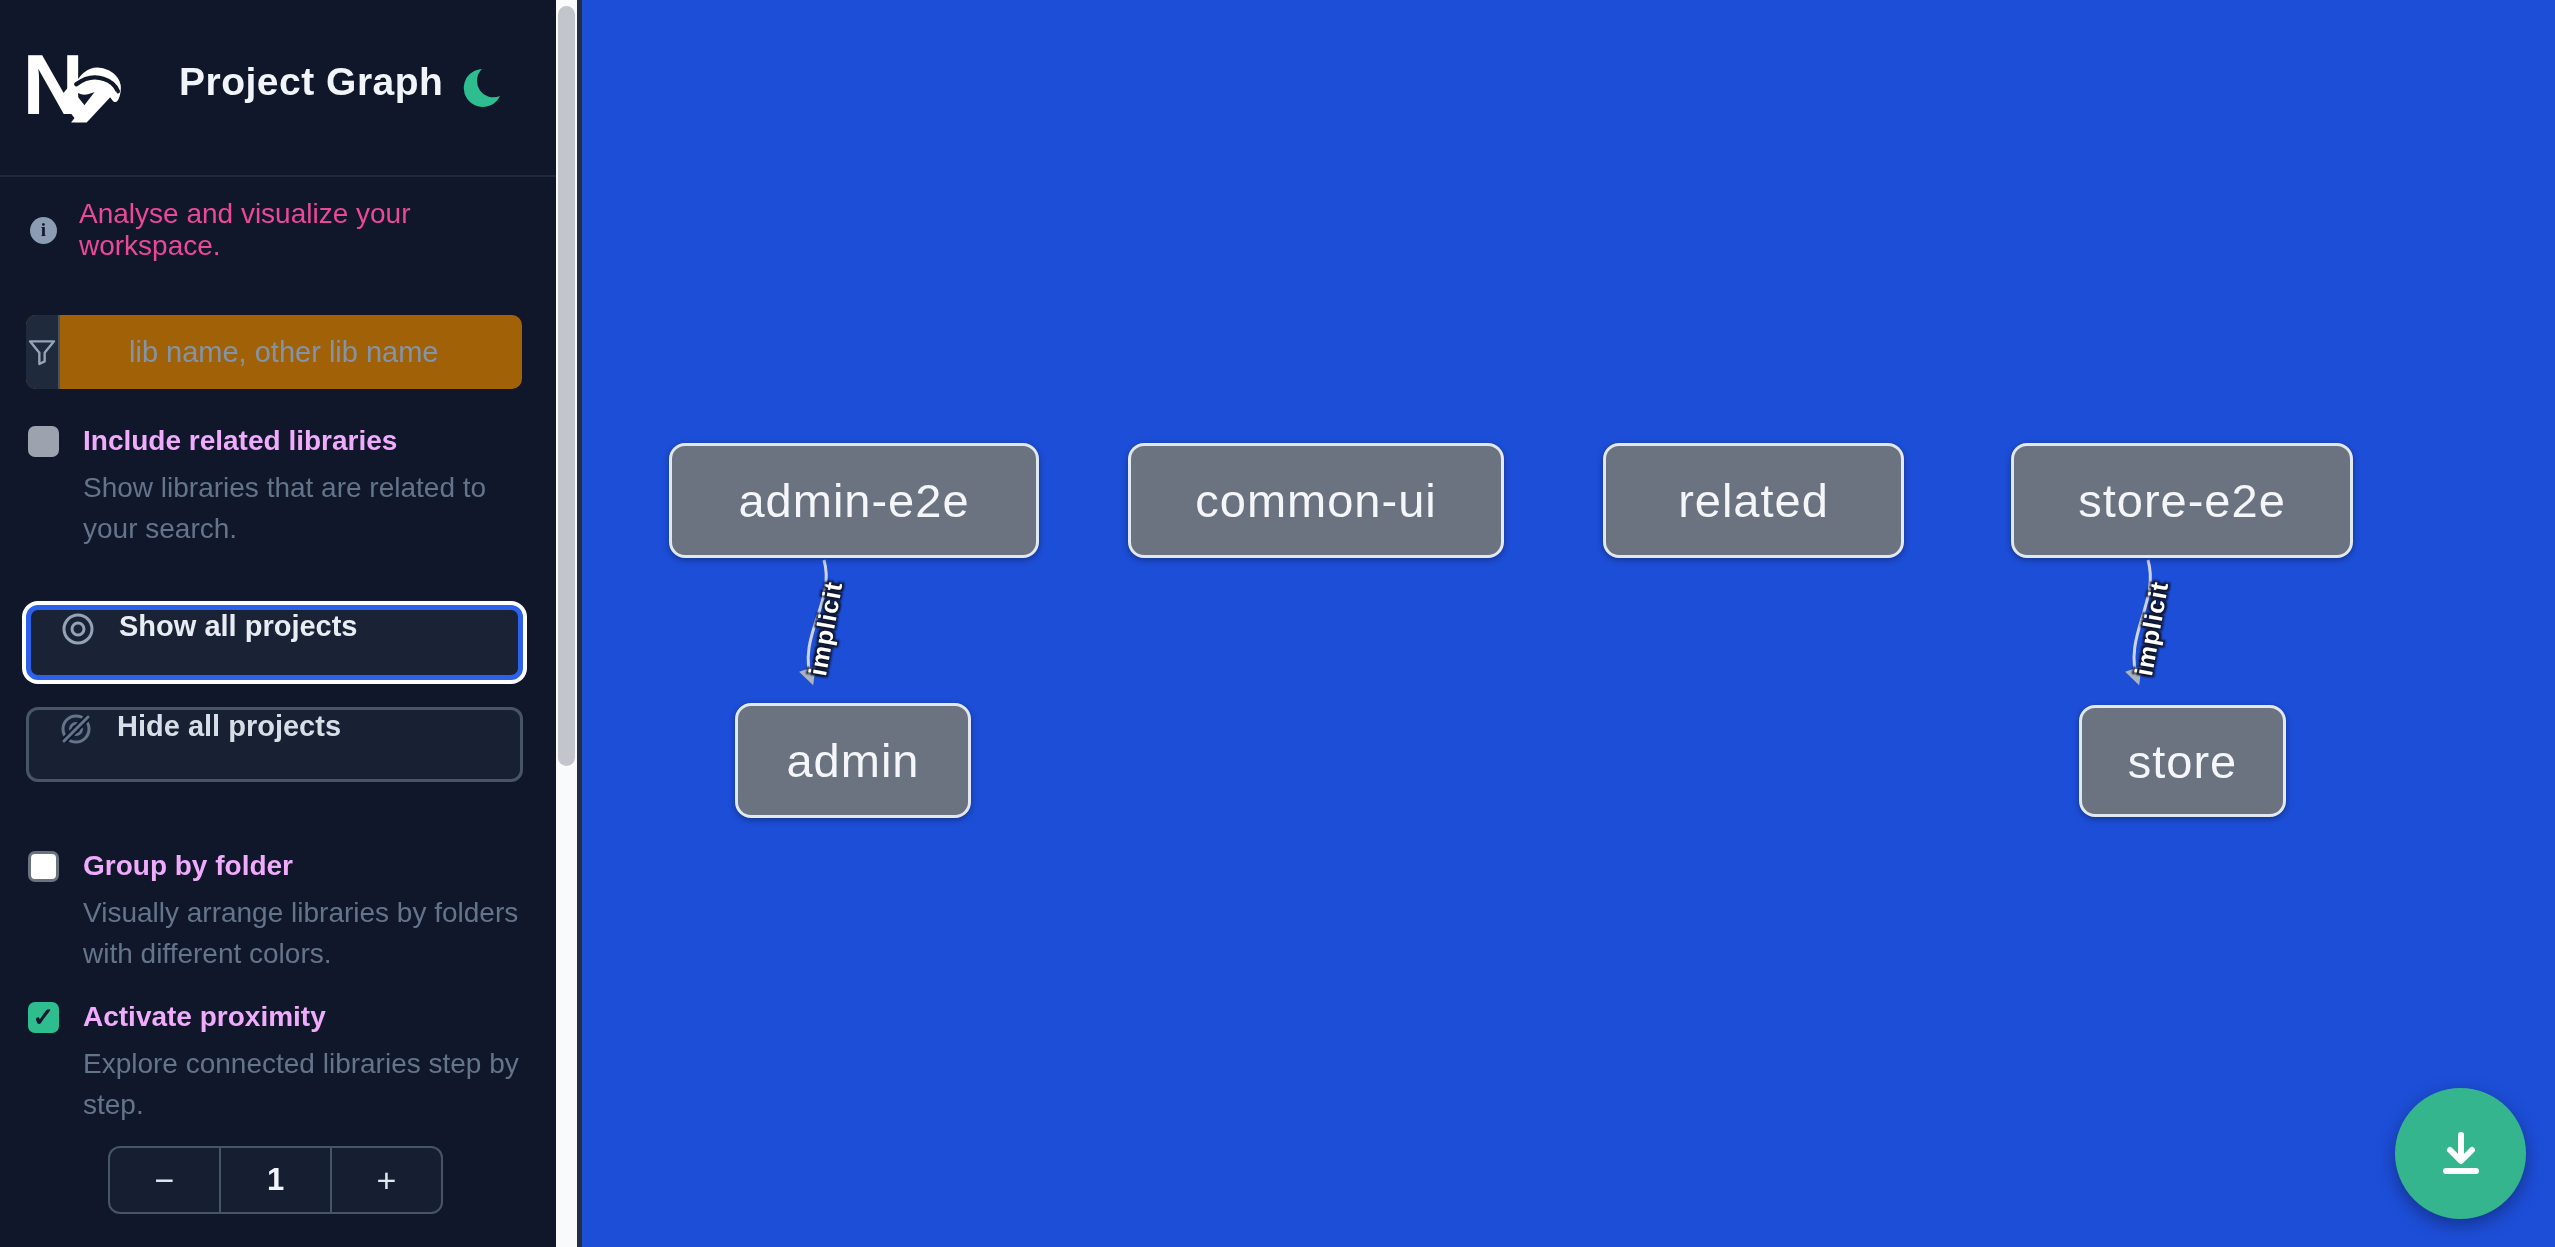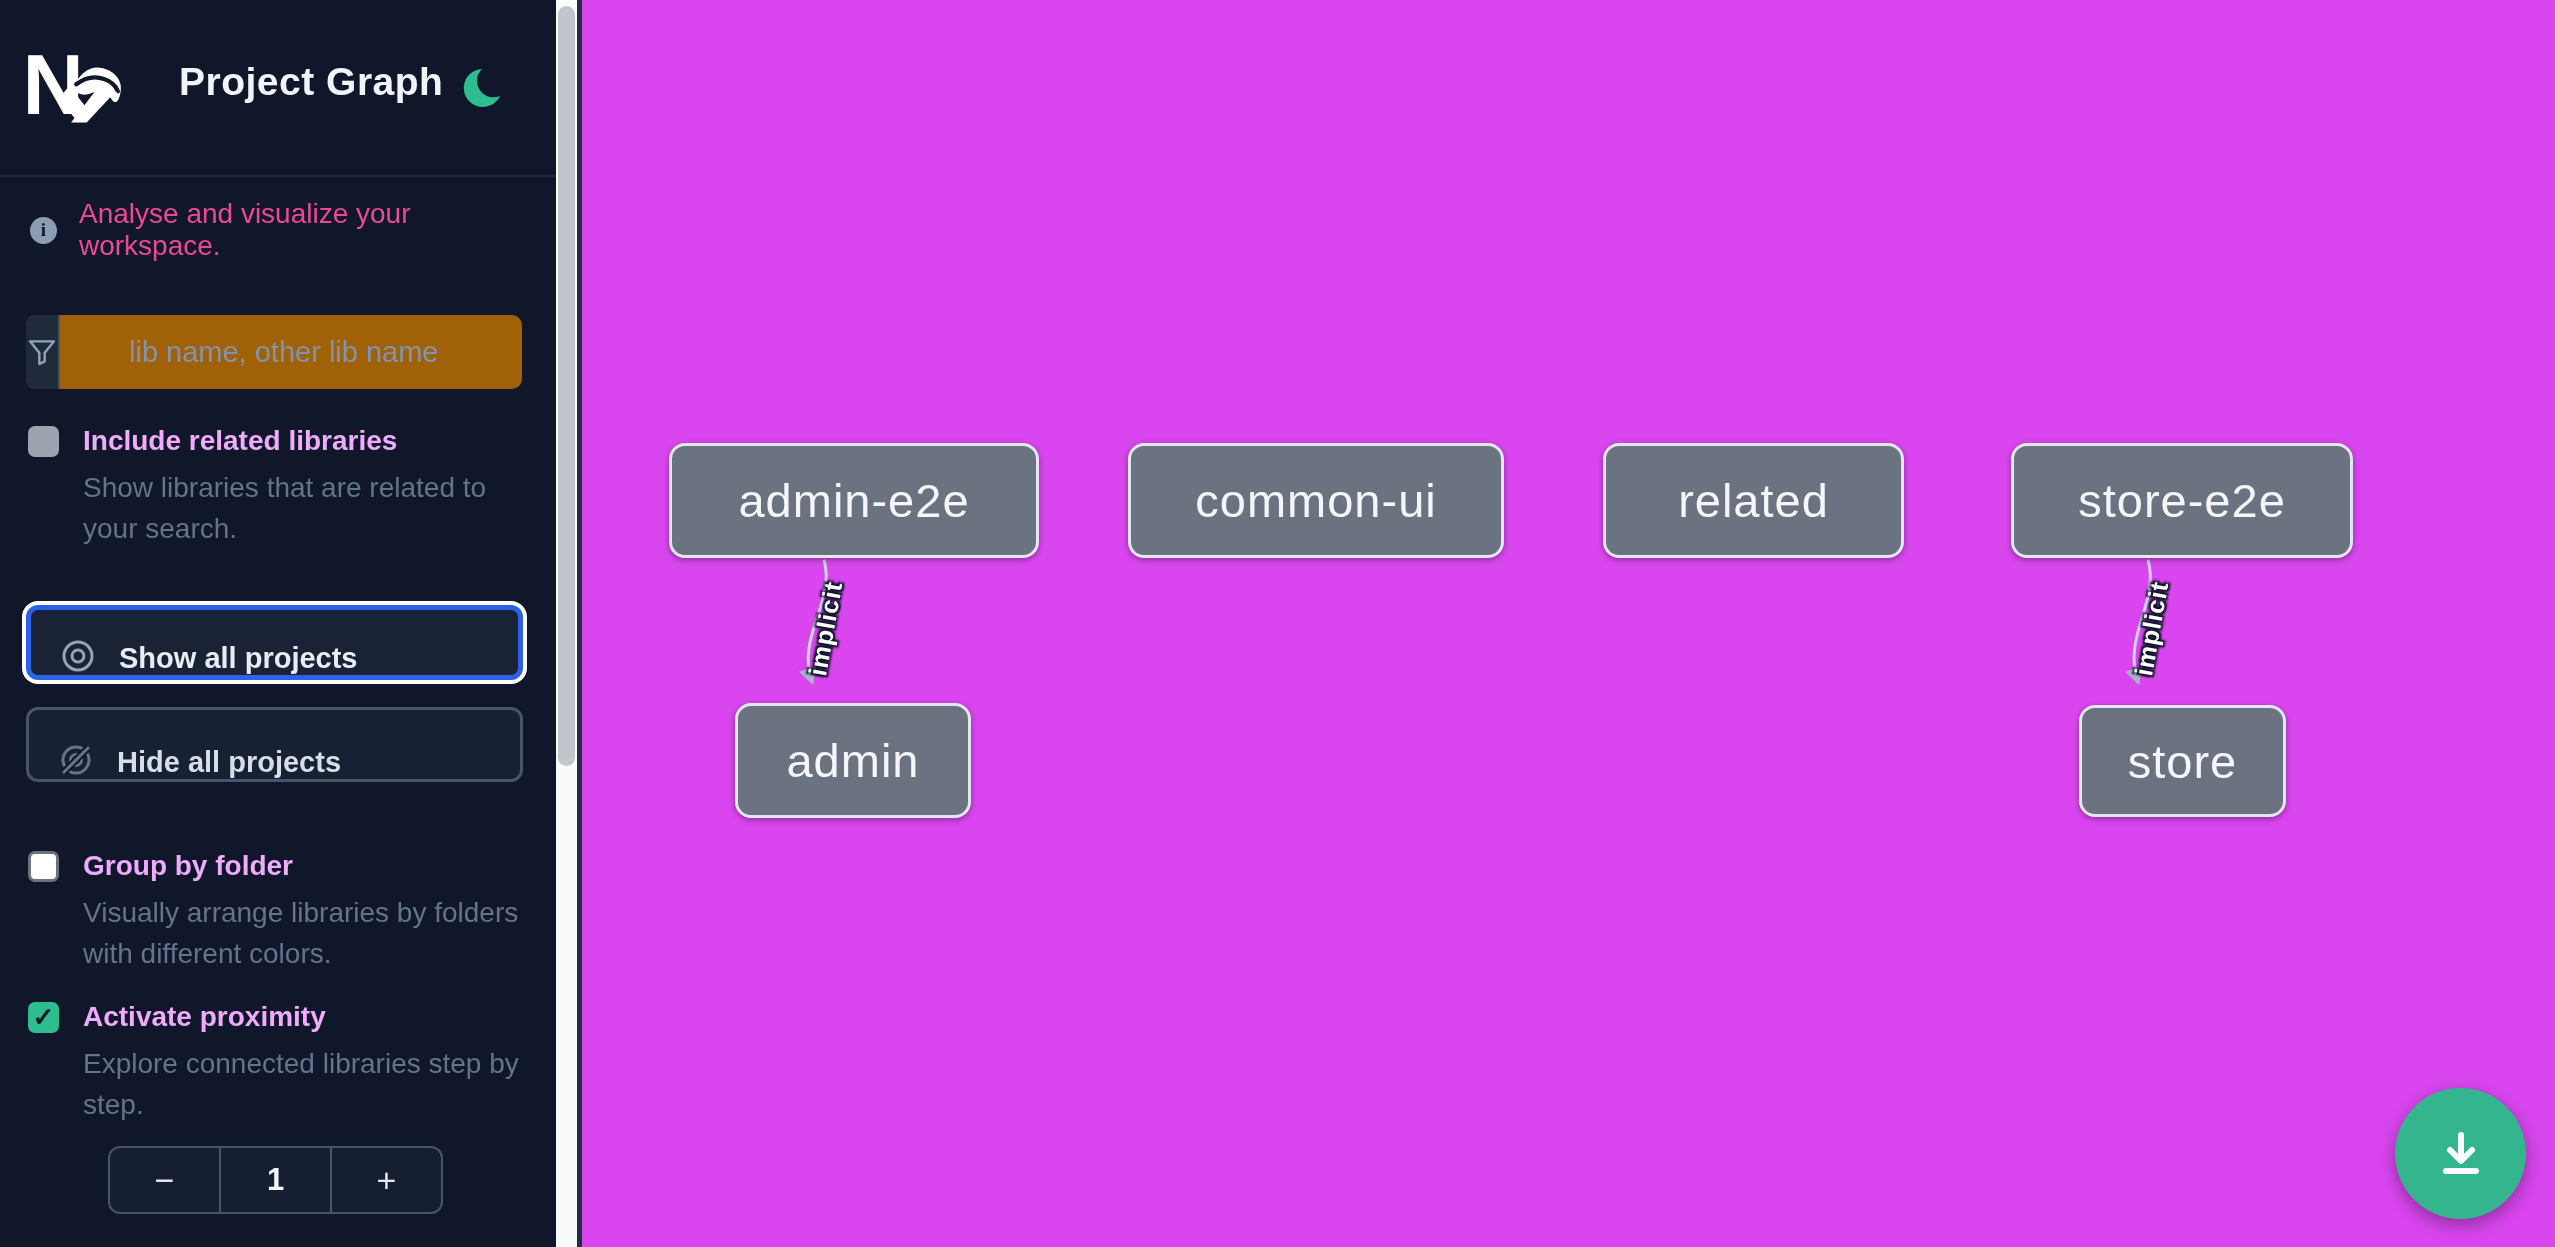--- a/index.html
+++ b/index.html
@@ -24,37 +24,37 @@
 
   .toggle-block { position:absolute; left:28px; }
   .toggle-head { display:flex; align-items:flex-start; }
   .checkbox { width:31px; height:31px; border-radius:7px; flex:0 0 auto; margin-top:2px; }
   .checkbox.gray { background:#9ca3af; }
   .checkbox.white { background:#ffffff; border:3px solid #6b7280; }
   .checkbox.checked { background:#2ebd8f; color:#10172a; font-size:26px; font-weight:700; display:flex; align-items:center; justify-content:center; }
   .toggle-label { margin-left:24px; font-size:28px; font-weight:700; color:#f0abfc; line-height:33px; }
   .toggle-desc { margin-left:55px; margin-top:10px; width:458px; font-size:28px; color:#64748b; line-height:41px; }
 
-  .sb-btn { position:absolute; left:26px; width:497px; height:75px; border-radius:12px; background:#182133; display:flex; align-items:flex-end; cursor:pointer; border:3px solid #475569; }
+  .sb-btn { position:absolute; left:26px; width:497px; height:75px; border-radius:12px; background:#182133; display:flex; align-items:flex-start; cursor:pointer; border:3px solid #475569; }
   .sb-btn.focused { border:5px solid #2b62e9; box-shadow:0 0 0 4px #ffffff; background:#1a2335; }
   .sb-btn .btn-label { font-size:29px; font-weight:700; color:#d6dee8; margin-left:22px; }
   .sb-btn .btn-icon { margin-left:28px; width:38px; height:38px; flex:0 0 auto; }
 
   .stepper { position:absolute; left:108px; top:1146px; width:335px; height:68px; border:2px solid #475569; border-radius:12px; background:#161f31; display:flex; }
   .stepper .cell { flex:1; display:flex; align-items:center; justify-content:center; color:#e2e8f0; font-size:34px; cursor:pointer; }
   .stepper .cell + .cell { border-left:2px solid #475569; }
   .stepper .value { color:#f1f5f9; font-size:31px; font-weight:700; cursor:default; }
 
   
   .scrollbar { position:absolute; left:556px; top:0; width:21px; height:1247px; background:#f8fafc; }
   .scroll-thumb { position:absolute; left:2px; top:6px; width:17px; height:760px; background:#c2c6cc; border-radius:9px; }
   .canvas-edge-line { position:absolute; left:577px; top:0; width:5px; height:1247px; background:#232e42; }
 
   
-  .canvas { position:absolute; left:582px; top:0; width:1973px; height:1247px; background:#d946ef; }
+  .canvas { position:absolute; left:582px; top:0; width:1973px; height:1247px; background:#1d4ed8; }
   .graph-node { position:absolute; background:#6b7280; border:3px solid #e2e8f0; border-radius:16px; color:#f4f6f9; display:flex; align-items:center; justify-content:center; font-size:47px; font-weight:400; letter-spacing:1px; cursor:pointer; box-shadow:0 2px 6px rgba(0,0,0,.35); }
   .edges-svg { position:absolute; left:0; top:0; width:1973px; height:1247px; pointer-events:none; }
   .edge-label { position:absolute; color:#ffffff; font-size:25px; font-weight:700; letter-spacing:1px; white-space:nowrap;
     text-shadow:-2px -2px 2px #10172a, 2px -2px 2px #10172a, -2px 2px 2px #10172a, 2px 2px 2px #10172a, 0 0 4px #10172a; }
 
   .fab { position:absolute; left:1813px; top:1088px; width:131px; height:131px; border-radius:50%; background:#34b58e; border:none; cursor:pointer; display:flex; align-items:center; justify-content:center; box-shadow:0 6px 18px rgba(0,0,0,.35); }
 </style>
 </head>
 <body>
 

